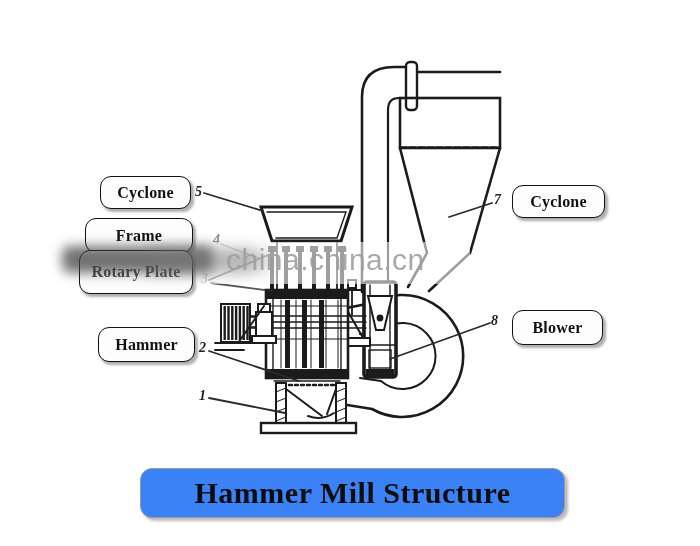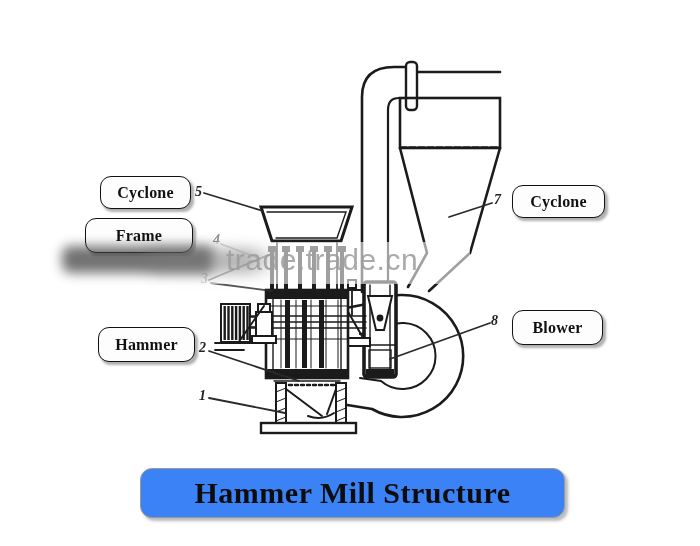--- a/index.html
+++ b/index.html
@@ -171,25 +171,26 @@
   <span class="num" style="left:195px;top:184px">5</span>
   <span class="num faint" style="left:213px;top:232px">4</span>
   <span class="num faint" style="left:201px;top:271px">3</span>
   <span class="num" style="left:199px;top:340px">2</span>
   <span class="num" style="left:199px;top:388px">1</span>
   <span class="num" style="left:494px;top:192px">7</span>
   <span class="num" style="left:491px;top:313px">8</span>
 
   <div class="callout" style="left:100px;top:176px;width:89px;height:31px">Cyclone</div>
   <div class="callout" style="left:85px;top:218px;width:106px;height:33px">Frame</div>
+  <div class="callout faded" style="left:79px;top:250px;width:112px;height:42px">Rotary Plate</div>
   <div class="callout" style="left:98px;top:327px;width:95px;height:33px">Hammer</div>
   <div class="callout" style="left:512px;top:310px;width:89px;height:33px">Blower</div>
   <div class="callout" style="left:512px;top:185px;width:91px;height:31px">Cyclone</div>
 
   <div class="wm-band"></div>
   <div class="wm-smudge1"></div>
   <div class="wm-smudge2"></div>
   <div class="wm-smudge3"></div>
-  <div class="wm-text">trade.trade.cn</div>
+  <div class="wm-text">china.china.cn</div>
 
   <div class="title-box">Hammer Mill Structure</div>
 
 </div>
 
 </body></html>

